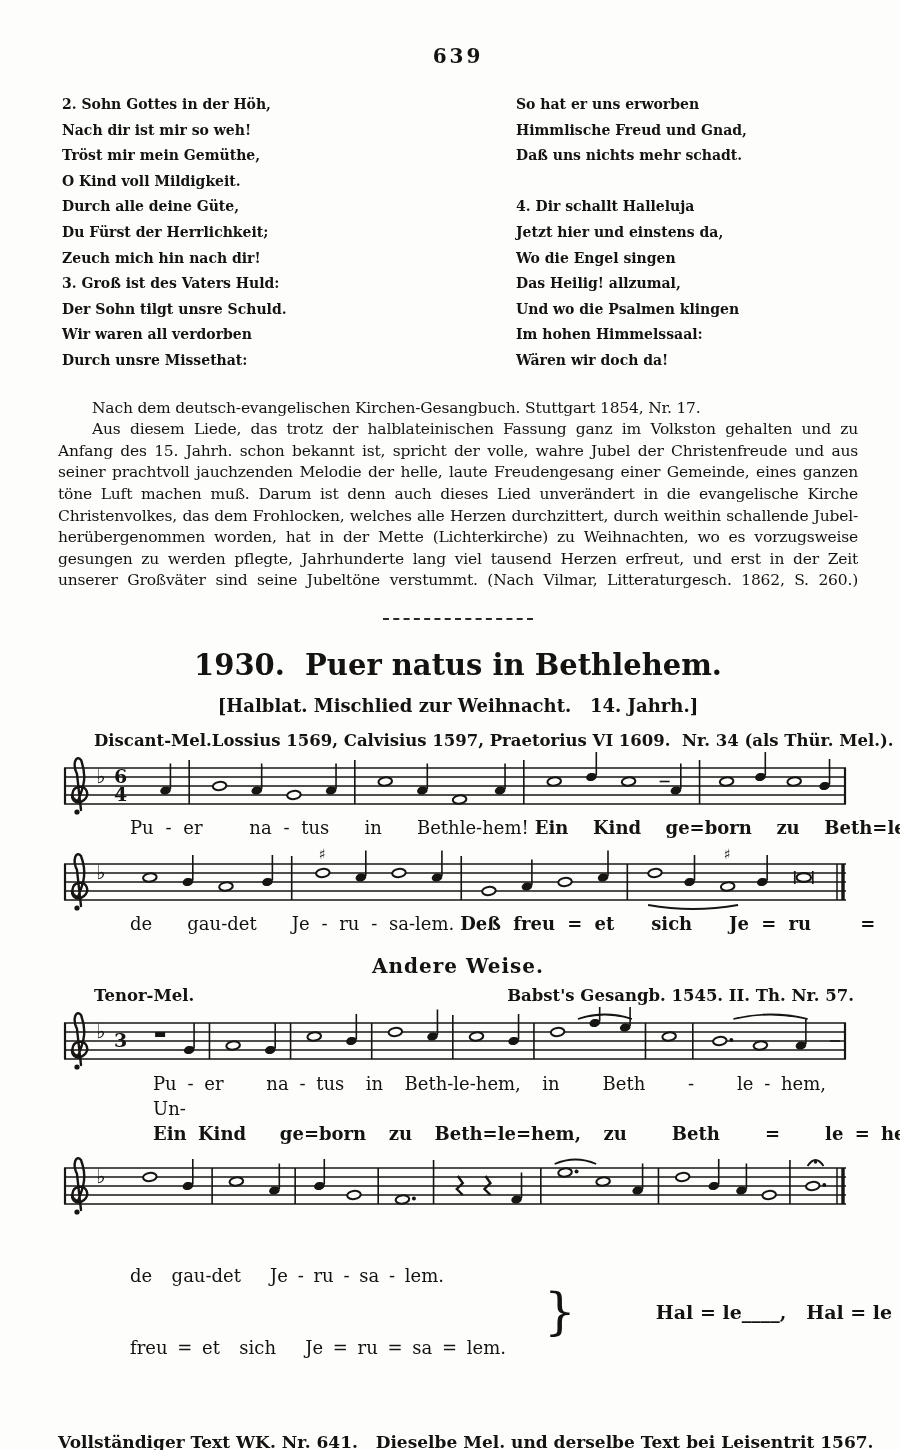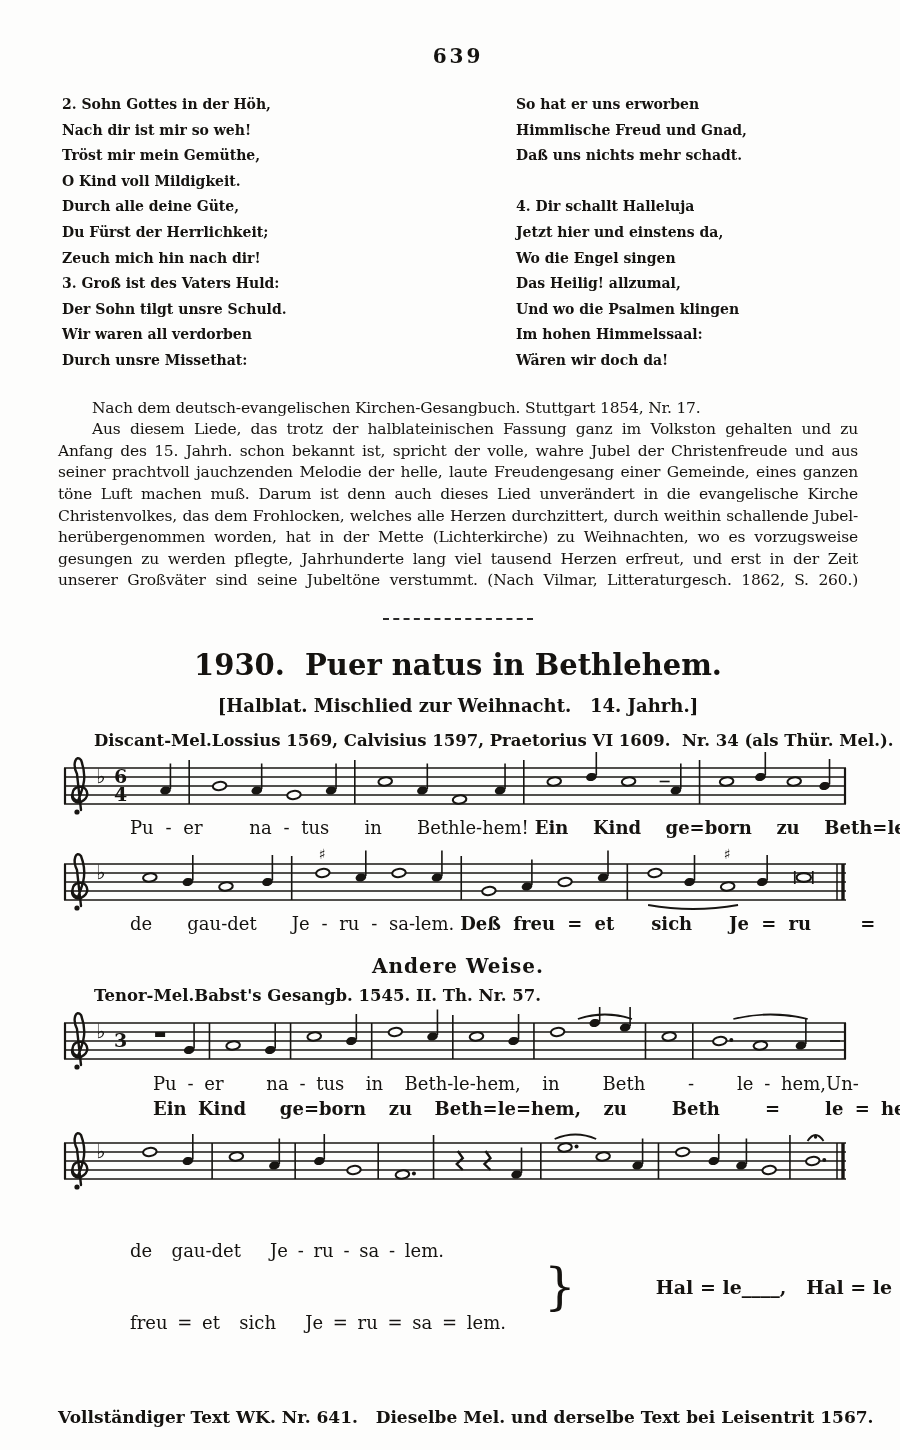--- a/index.html
+++ b/index.html
@@ -26,41 +26,41 @@
   .cline { text-align:justify; text-align-last:justify; }
   .cline.first { text-align:left; text-align-last:left; text-indent:34px; }
   .cline.indent { text-indent:34px; }
 
   .sep { border:none; border-top:2px dashed #2a2a2a; width:150px; margin:26px auto 0; height:0; }
 
   .title { text-align:center; font-size:29px; font-weight:bold; margin-top:28px; white-space:pre; }
   .subtitle { text-align:center; font-size:18px; font-weight:bold; margin-top:13px; white-space:pre; }
 
   .srcrow {
-    display:flex; justify-content:flex-start; align-items:baseline;
+    display:flex; justify-content:space-between; align-items:baseline;
     font-weight:bold; font-size:16.5px; margin-top:15px;
     padding-left:36px; padding-right:4px; white-space:pre;
   }
   .srcrow .src { font-weight:bold; }
 
   svg.staff { display:block; margin-top:2px; }
   .ts { font:bold 19px "DejaVu Serif", serif; }
   .acc { font:bold 14px "DejaVu Sans", sans-serif; }
 
   .lyr { font-size:18px; padding-left:72px; white-space:pre; word-spacing:6px; line-height:24px; }
   .lyr .latin { font-weight:normal; }
   .lyr .german { font-weight:bold; margin-left:6px; }
 
   .aweise { text-align:center; font-size:20px; font-weight:bold; letter-spacing:1px; margin-top:18px; }
   .tenrow { margin-top:8px; }
 
   .lyrrow {
     display:flex; justify-content:space-between;
     font-size:18px; white-space:pre; word-spacing:5px; line-height:25px;
-    padding-left:95px; padding-right:42px;
+    padding-left:95px; padding-right:42px;flex-direction:column;
   }
   .lyrrow .german { font-weight:bold; }
 
   .l4wrap { display:flex; align-items:center; padding-left:72px;gap:32px; }
   .l4lines { font-size:18px; white-space:pre; word-spacing:4px; line-height:24px; }
   .brace { font-size:50px; font-weight:normal; margin:0 14px 0 6px; line-height:50px; }
   .hall { font-size:19px; font-weight:bold; white-space:pre; margin-left:34px; }
 
   .footnote { text-align:center; font-size:17px; font-weight:bold; margin-top:24px; white-space:pre; }
 </style>

